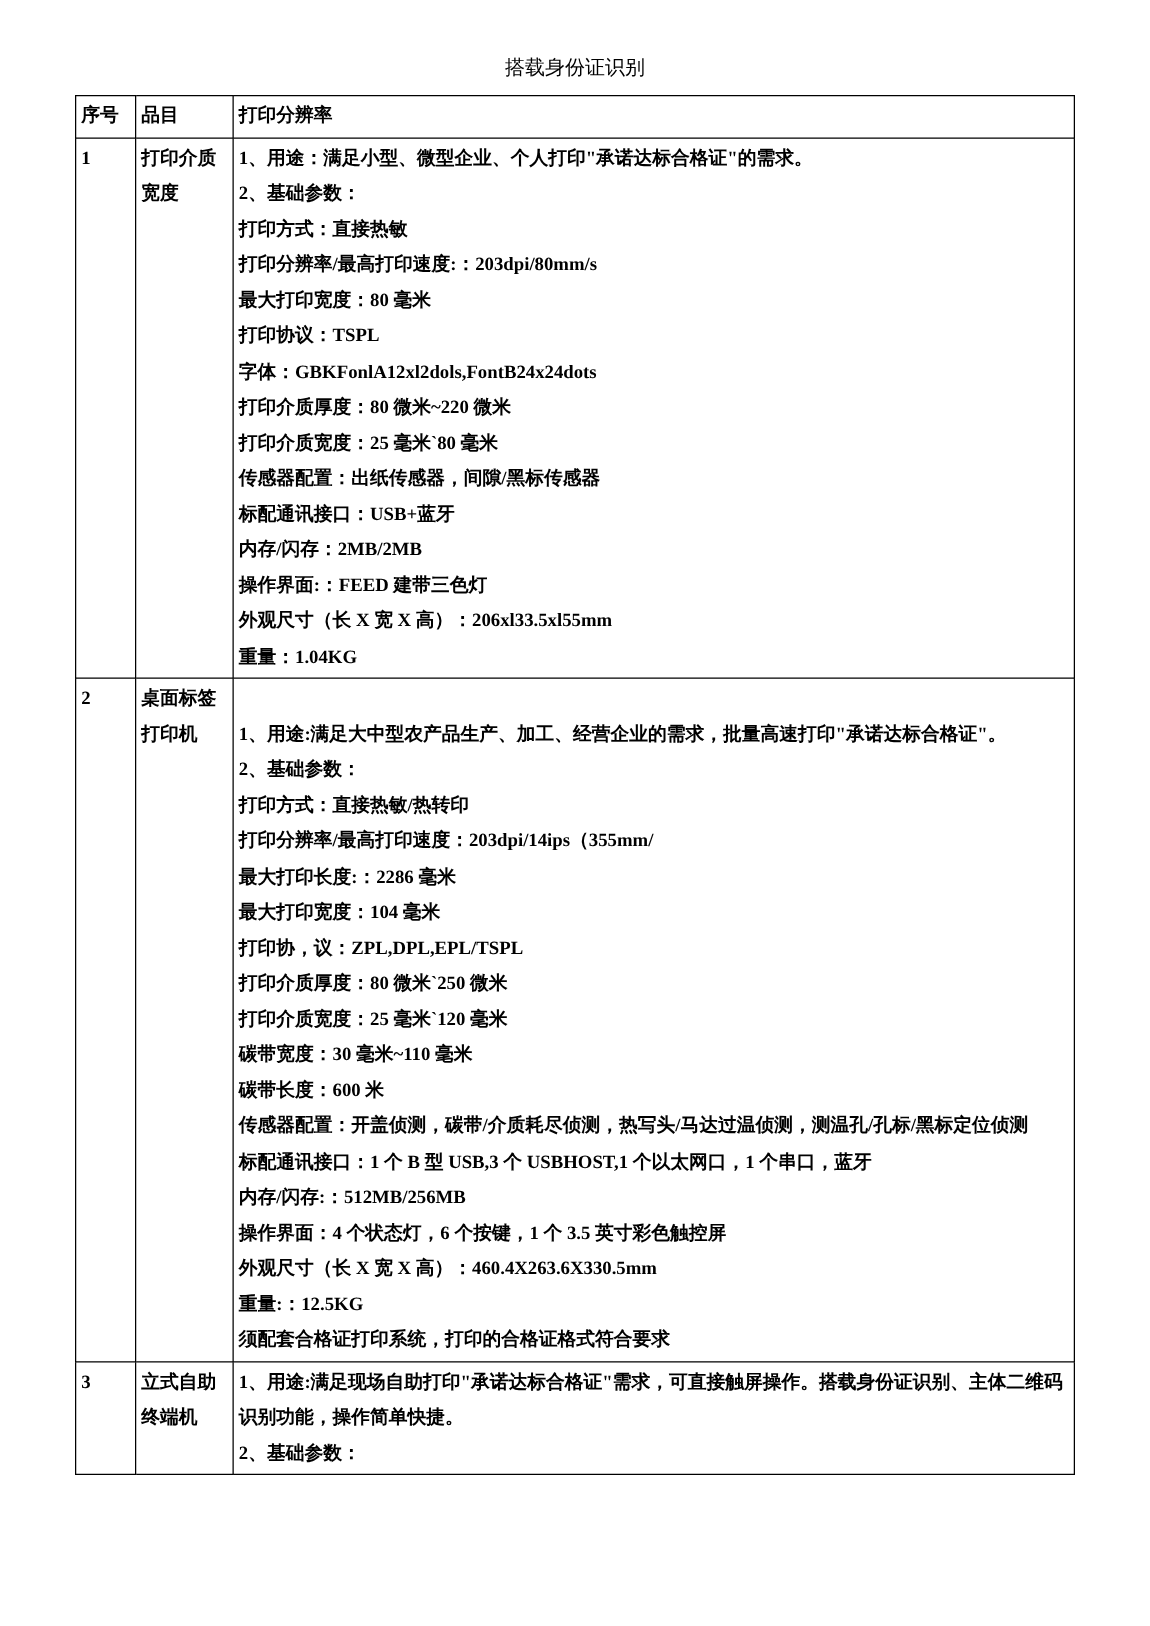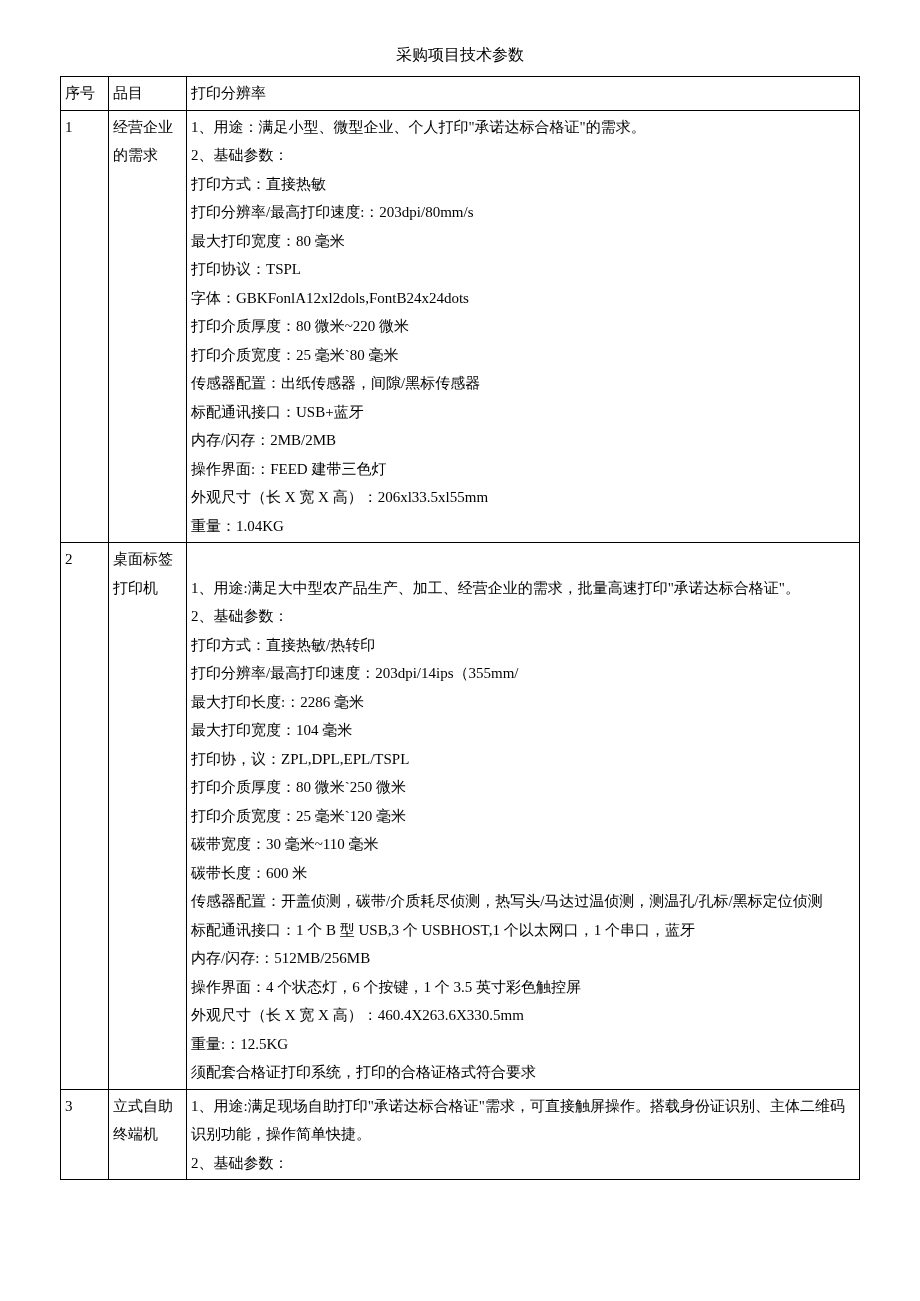--- a/index.html
+++ b/index.html
@@ -20,49 +20,49 @@
     table {
       border-collapse: collapse;
       width: 100%;
       table-layout: fixed;
     }
     td, th {
       border: 1px solid #000;
       vertical-align: top;
       padding: 2px 4px;
       text-align: left;
-      font-weight: normal;
+      font-weight: bold;
       font-size: 15px;
       margin-left: 28px;
     }
     col.c-seq { width: 48px; }
     col.c-item { width: 78px; }
     col.c-tech { width: auto; }
     .multiline { white-space: pre-wrap; }
   </style>
 </head>
 <body>
 
-<div class="title">采购项目技术参数</div>
+<div class="title">搭载身份证识别</div>
 
 <table>
   <colgroup>
     <col class="c-seq">
     <col class="c-item">
     <col class="c-tech">
   </colgroup>
   <tbody>
       <tr>
     <th>序号</th>
     <th>品目</th>
     <th>打印分辨率</th>
   </tr>
   <tr>
     <td>1</td>
-    <td>经营企业的需求</td>
+    <td>打印介质宽度</td>
     <td class="multiline">1、用途：满足小型、微型企业、个人打印"承诺达标合格证"的需求。
 2、基础参数：
 打印方式：直接热敏
 打印分辨率/最高打印速度:：203dpi/80mm/s
 最大打印宽度：80 毫米
 打印协议：TSPL
 字体：GBKFonlA12xl2dols,FontB24x24dots
 打印介质厚度：80 微米~220 微米
 打印介质宽度：25 毫米`80 毫米
 传感器配置：出纸传感器，间隙/黑标传感器

